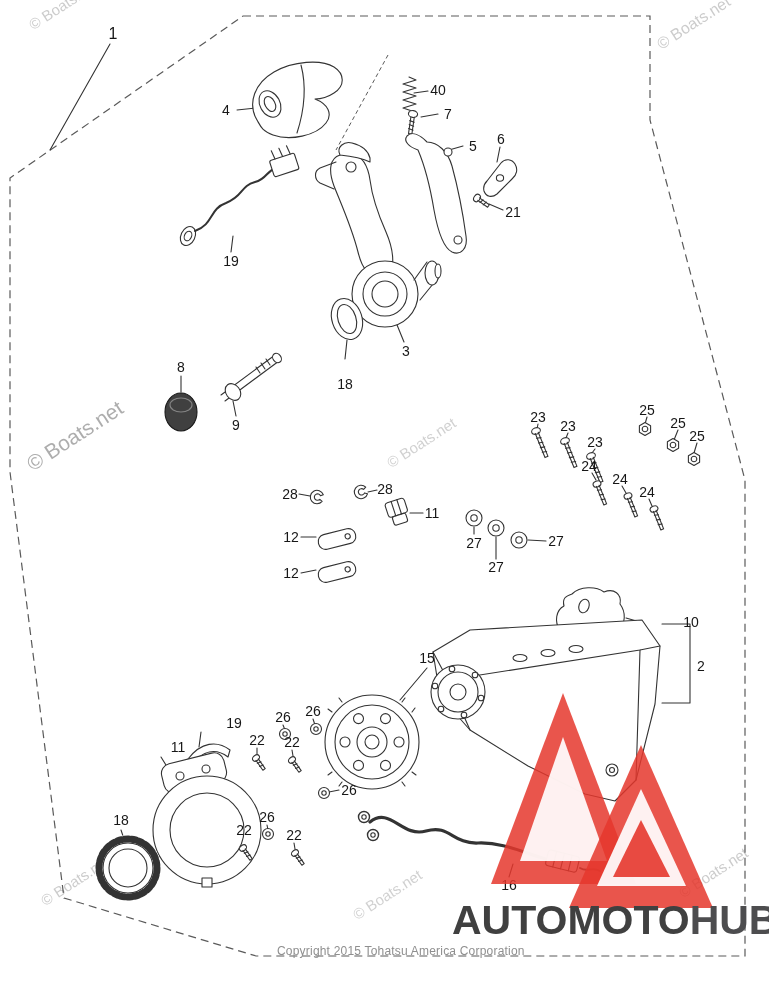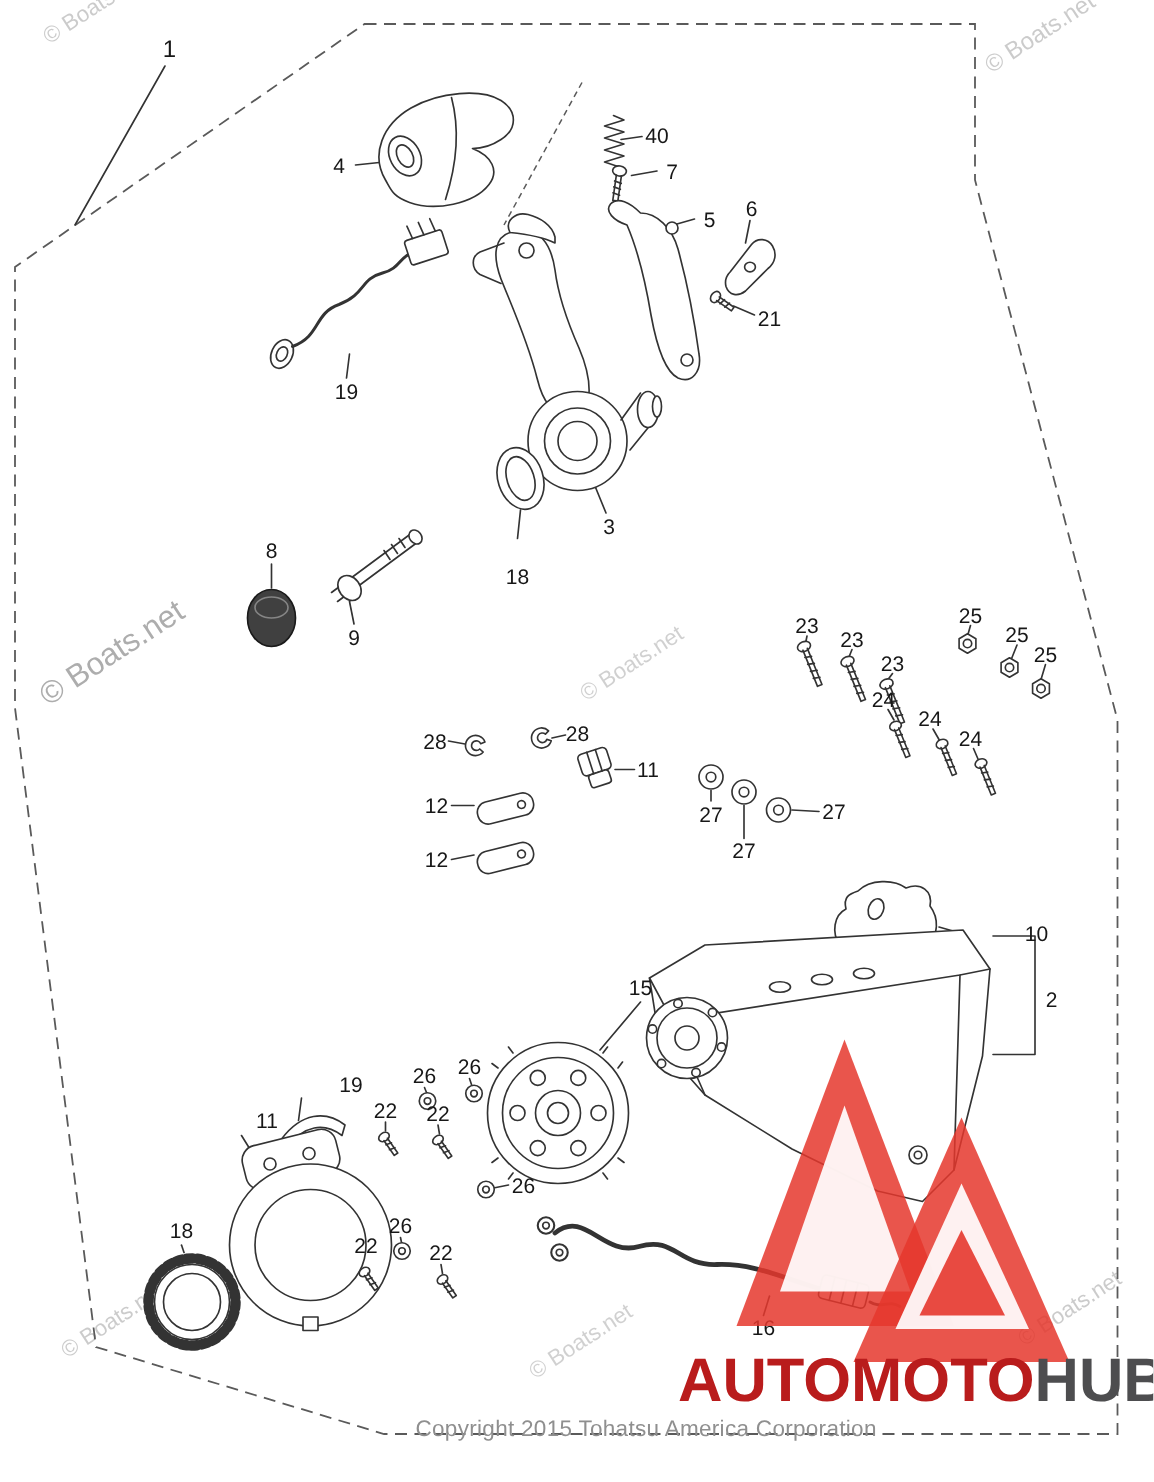--- a/index.html
+++ b/index.html
@@ -9,21 +9,21 @@
   #watermarks{position:absolute;inset:0;z-index:1;}
   .wm{position:absolute;transform:rotate(-33deg);color:#999999;white-space:nowrap;
       font-family:"Liberation Sans",sans-serif;z-index:1;}
   #art{z-index:2;}
   #labels{position:absolute;inset:0;z-index:3;}
   .plabel{position:absolute;transform:translate(-50%,-50%);font-size:14px;color:#171717;
           font-family:"Liberation Sans",sans-serif;}
   .logo-tri{z-index:5;pointer-events:none;}
   .logo-text{position:absolute;left:452px;top:897px;z-index:6;font-size:41px;font-weight:700;
              letter-spacing:0px;white-space:nowrap;font-family:"Liberation Sans",sans-serif;}
-  .copyright{position:absolute;left:277px;top:944px;z-index:4;font-size:15px;color:#8f8f8f;
+  .copyright{position:absolute;left:277px;top:944px;z-index:4;font-size:12px;color:#8f8f8f;
              letter-spacing:.2px;font-family:"Liberation Sans",sans-serif;}
 </style>
 </head>
 <body>
 
 <div class="stage">
 
   <div id="watermarks">
       <span class="wm" style="left: 24px; top: -4px; font-size: 15px; opacity: 0.5; color: rgb(153, 153, 153);">© Boats.net</span>
       <span class="wm" style="left: 652px; top: 14px; font-size: 16px; opacity: 0.5; color: rgb(153, 153, 153);">© Boats.net</span>
@@ -392,17 +392,17 @@
     </div>
 
   <svg class="logo-tri" width="769" height="988" viewBox="0 0 769 988">
     <polygon points="563,693 491,884 636,884" fill="#e5372d" opacity="0.85"></polygon>
     <polygon points="563,737 520,861 607,861" fill="#ffffff" opacity="0.92"></polygon>
     <polygon points="641,745 569,908 713,908" fill="#e5372d" opacity="0.85"></polygon>
     <polygon points="641,789 597,886 686,886" fill="#ffffff" opacity="0.92"></polygon>
     <polygon points="641,820 613,877 670,877" fill="#e5372d" opacity="0.9"></polygon>
   </svg>
 
-  <div class="logo-text"><span style="color: #b91c1c;">AUTOMOTO</span><span style="color: rgb(77, 77, 79);">HUB</span></div>
+  <div class="logo-text"><span style="color: #404040;">AUTOMOTO</span><span style="color: rgb(77, 77, 79);">HUB</span></div>
 
   <div class="copyright">Copyright 2015 Tohatsu America Corporation</div>
 
 </div>
 
 </body></html>

